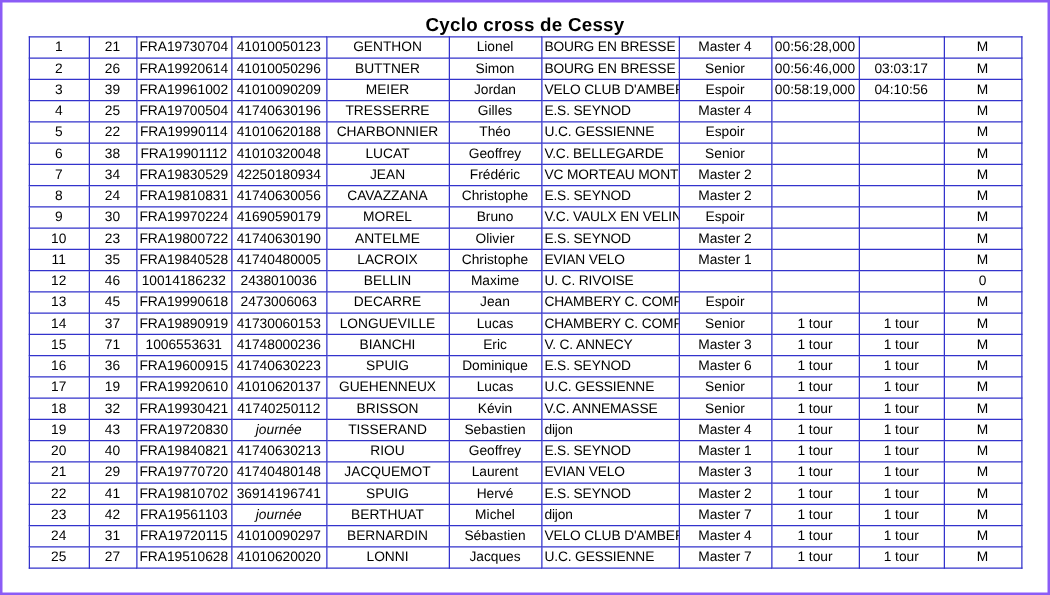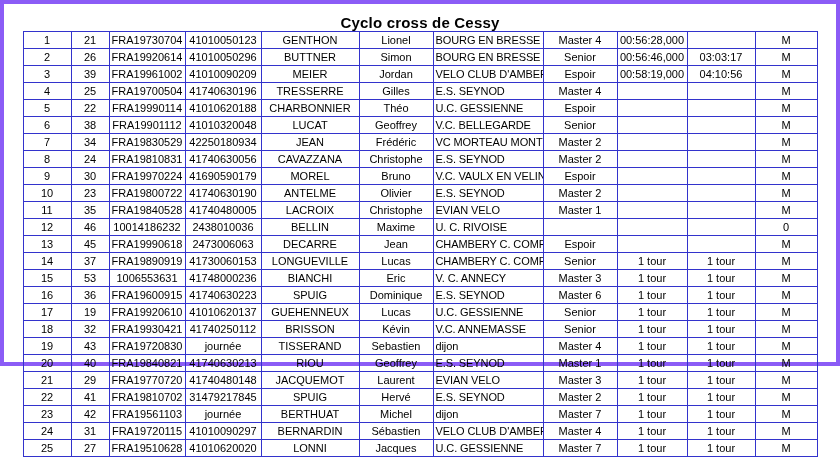--- a/index.html
+++ b/index.html
@@ -10,23 +10,23 @@
     width: 840px;
     height: 476px;
     background: #ffffff;
     font-family: "Liberation Sans", sans-serif;
     color: #000000;
     overflow: hidden;
   }
   .page {
     position: relative;
     width: 840px;
-    height: 366px;
+    height: 476px;
     box-sizing: border-box;
-    border: 4px solid #8b5cf6;
+    border: 2px solid #8b5cf6;
     background: #ffffff;
   }
   .title {
     text-align: center;
     font-size: 15px;
     font-weight: bold;
     margin-top: 10px;
     letter-spacing: 0.2px;
   }
   .subtitle {
@@ -62,21 +62,21 @@
   col.c-t2     { width: 68px; }
   col.c-sex    { width: 62px; }
 
   .ctr  { text-align: center; }
   .lft  { text-align: center; }
   .team {
     font-size: 8px;
     text-align: left;
     letter-spacing: -0.1px;
   }
-  .italic { }
+  .italic { font-style: italic; }
 </style>
 </head>
 <body>
 
 <div class="page">
   <div class="title">Cyclo cross de Cessy</div>
 
   <table class="results">
     <colgroup>
       <col class="c-rank">
@@ -269,21 +269,21 @@
           <td class="lft">LONGUEVILLE</td>
           <td class="lft">Lucas</td>
           <td class="team">CHAMBERY C. COMPETITION</td>
           <td class="ctr">Senior</td>
           <td class="ctr">1 tour</td>
           <td class="ctr">1 tour</td>
           <td class="ctr">M</td>
         </tr>
         <tr>
           <td class="ctr">15</td>
-          <td class="ctr">53</td>
+          <td class="ctr">71</td>
           <td class="ctr">1006553631</td>
           <td class="ctr">41748000236</td>
           <td class="lft">BIANCHI</td>
           <td class="lft">Eric</td>
           <td class="team">V. C. ANNECY</td>
           <td class="ctr">Master 3</td>
           <td class="ctr">1 tour</td>
           <td class="ctr">1 tour</td>
           <td class="ctr">M</td>
         </tr>
@@ -362,21 +362,21 @@
           <td class="team">EVIAN VELO</td>
           <td class="ctr">Master 3</td>
           <td class="ctr">1 tour</td>
           <td class="ctr">1 tour</td>
           <td class="ctr">M</td>
         </tr>
         <tr>
           <td class="ctr">22</td>
           <td class="ctr">41</td>
           <td class="ctr">FRA19810702</td>
-          <td class="ctr">31479217845</td>
+          <td class="ctr">36914196741</td>
           <td class="lft">SPUIG</td>
           <td class="lft">Hervé</td>
           <td class="team">E.S. SEYNOD</td>
           <td class="ctr">Master 2</td>
           <td class="ctr">1 tour</td>
           <td class="ctr">1 tour</td>
           <td class="ctr">M</td>
         </tr>
         <tr>
           <td class="ctr">23</td>

